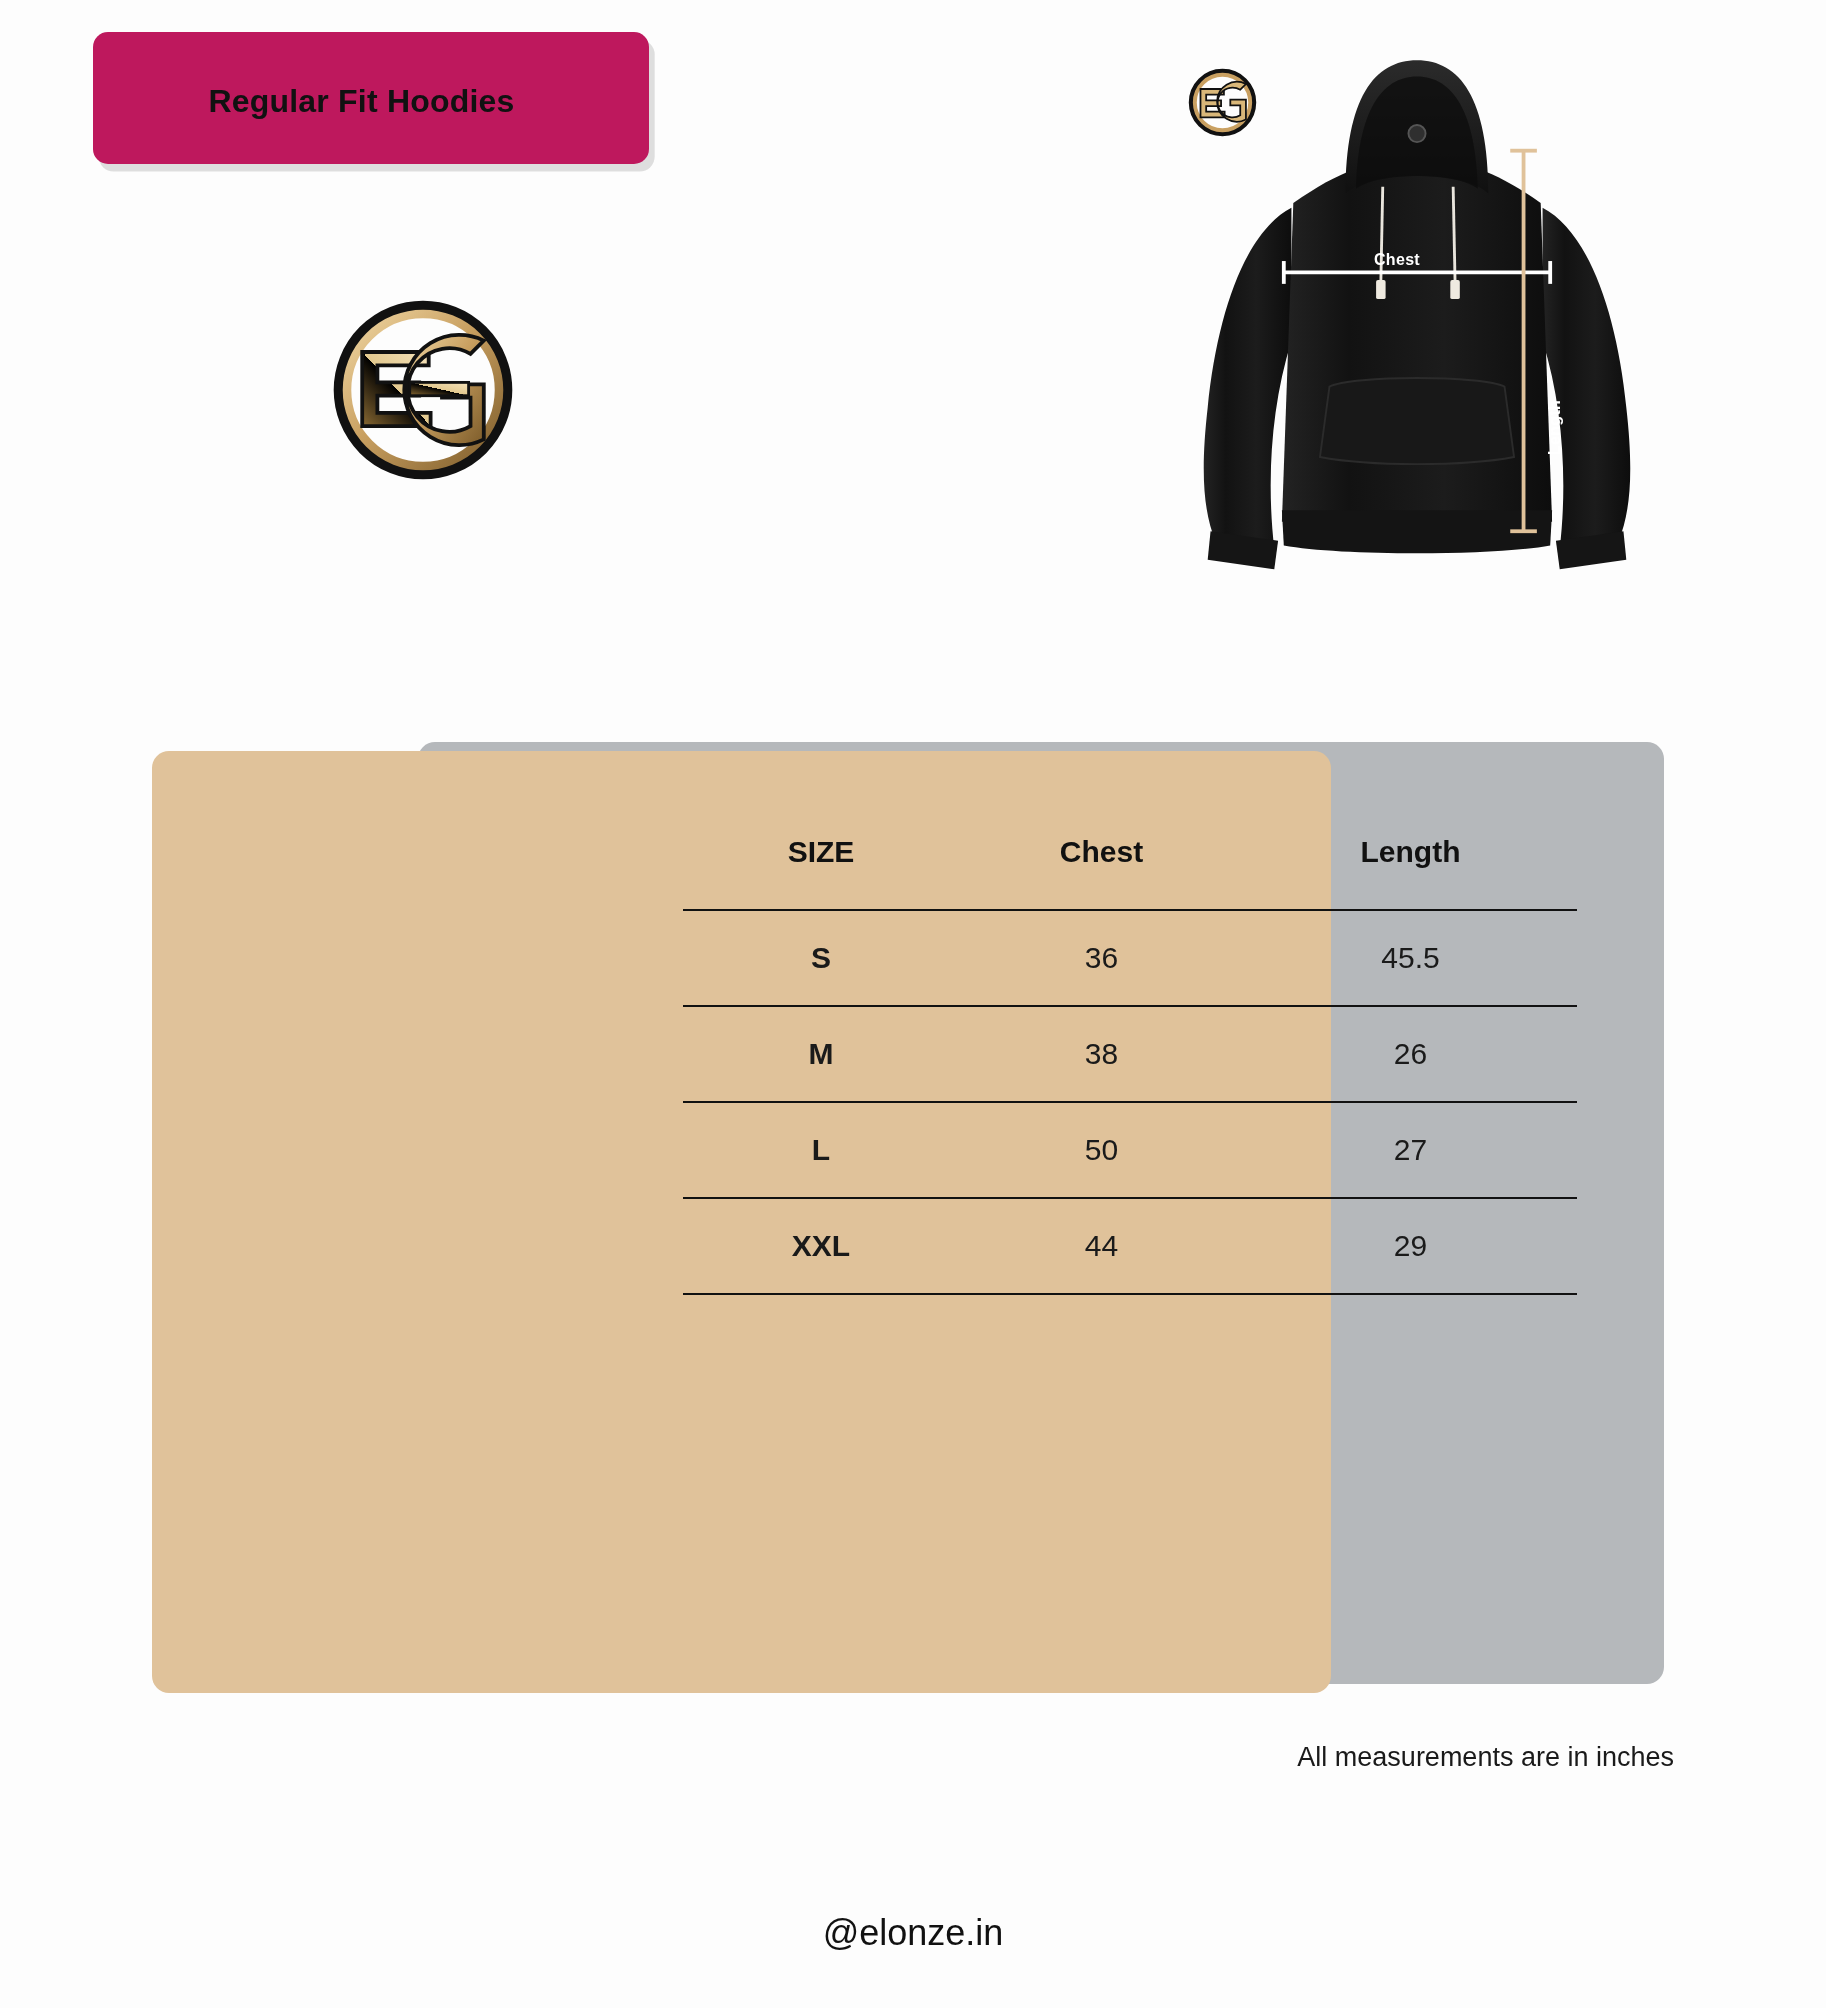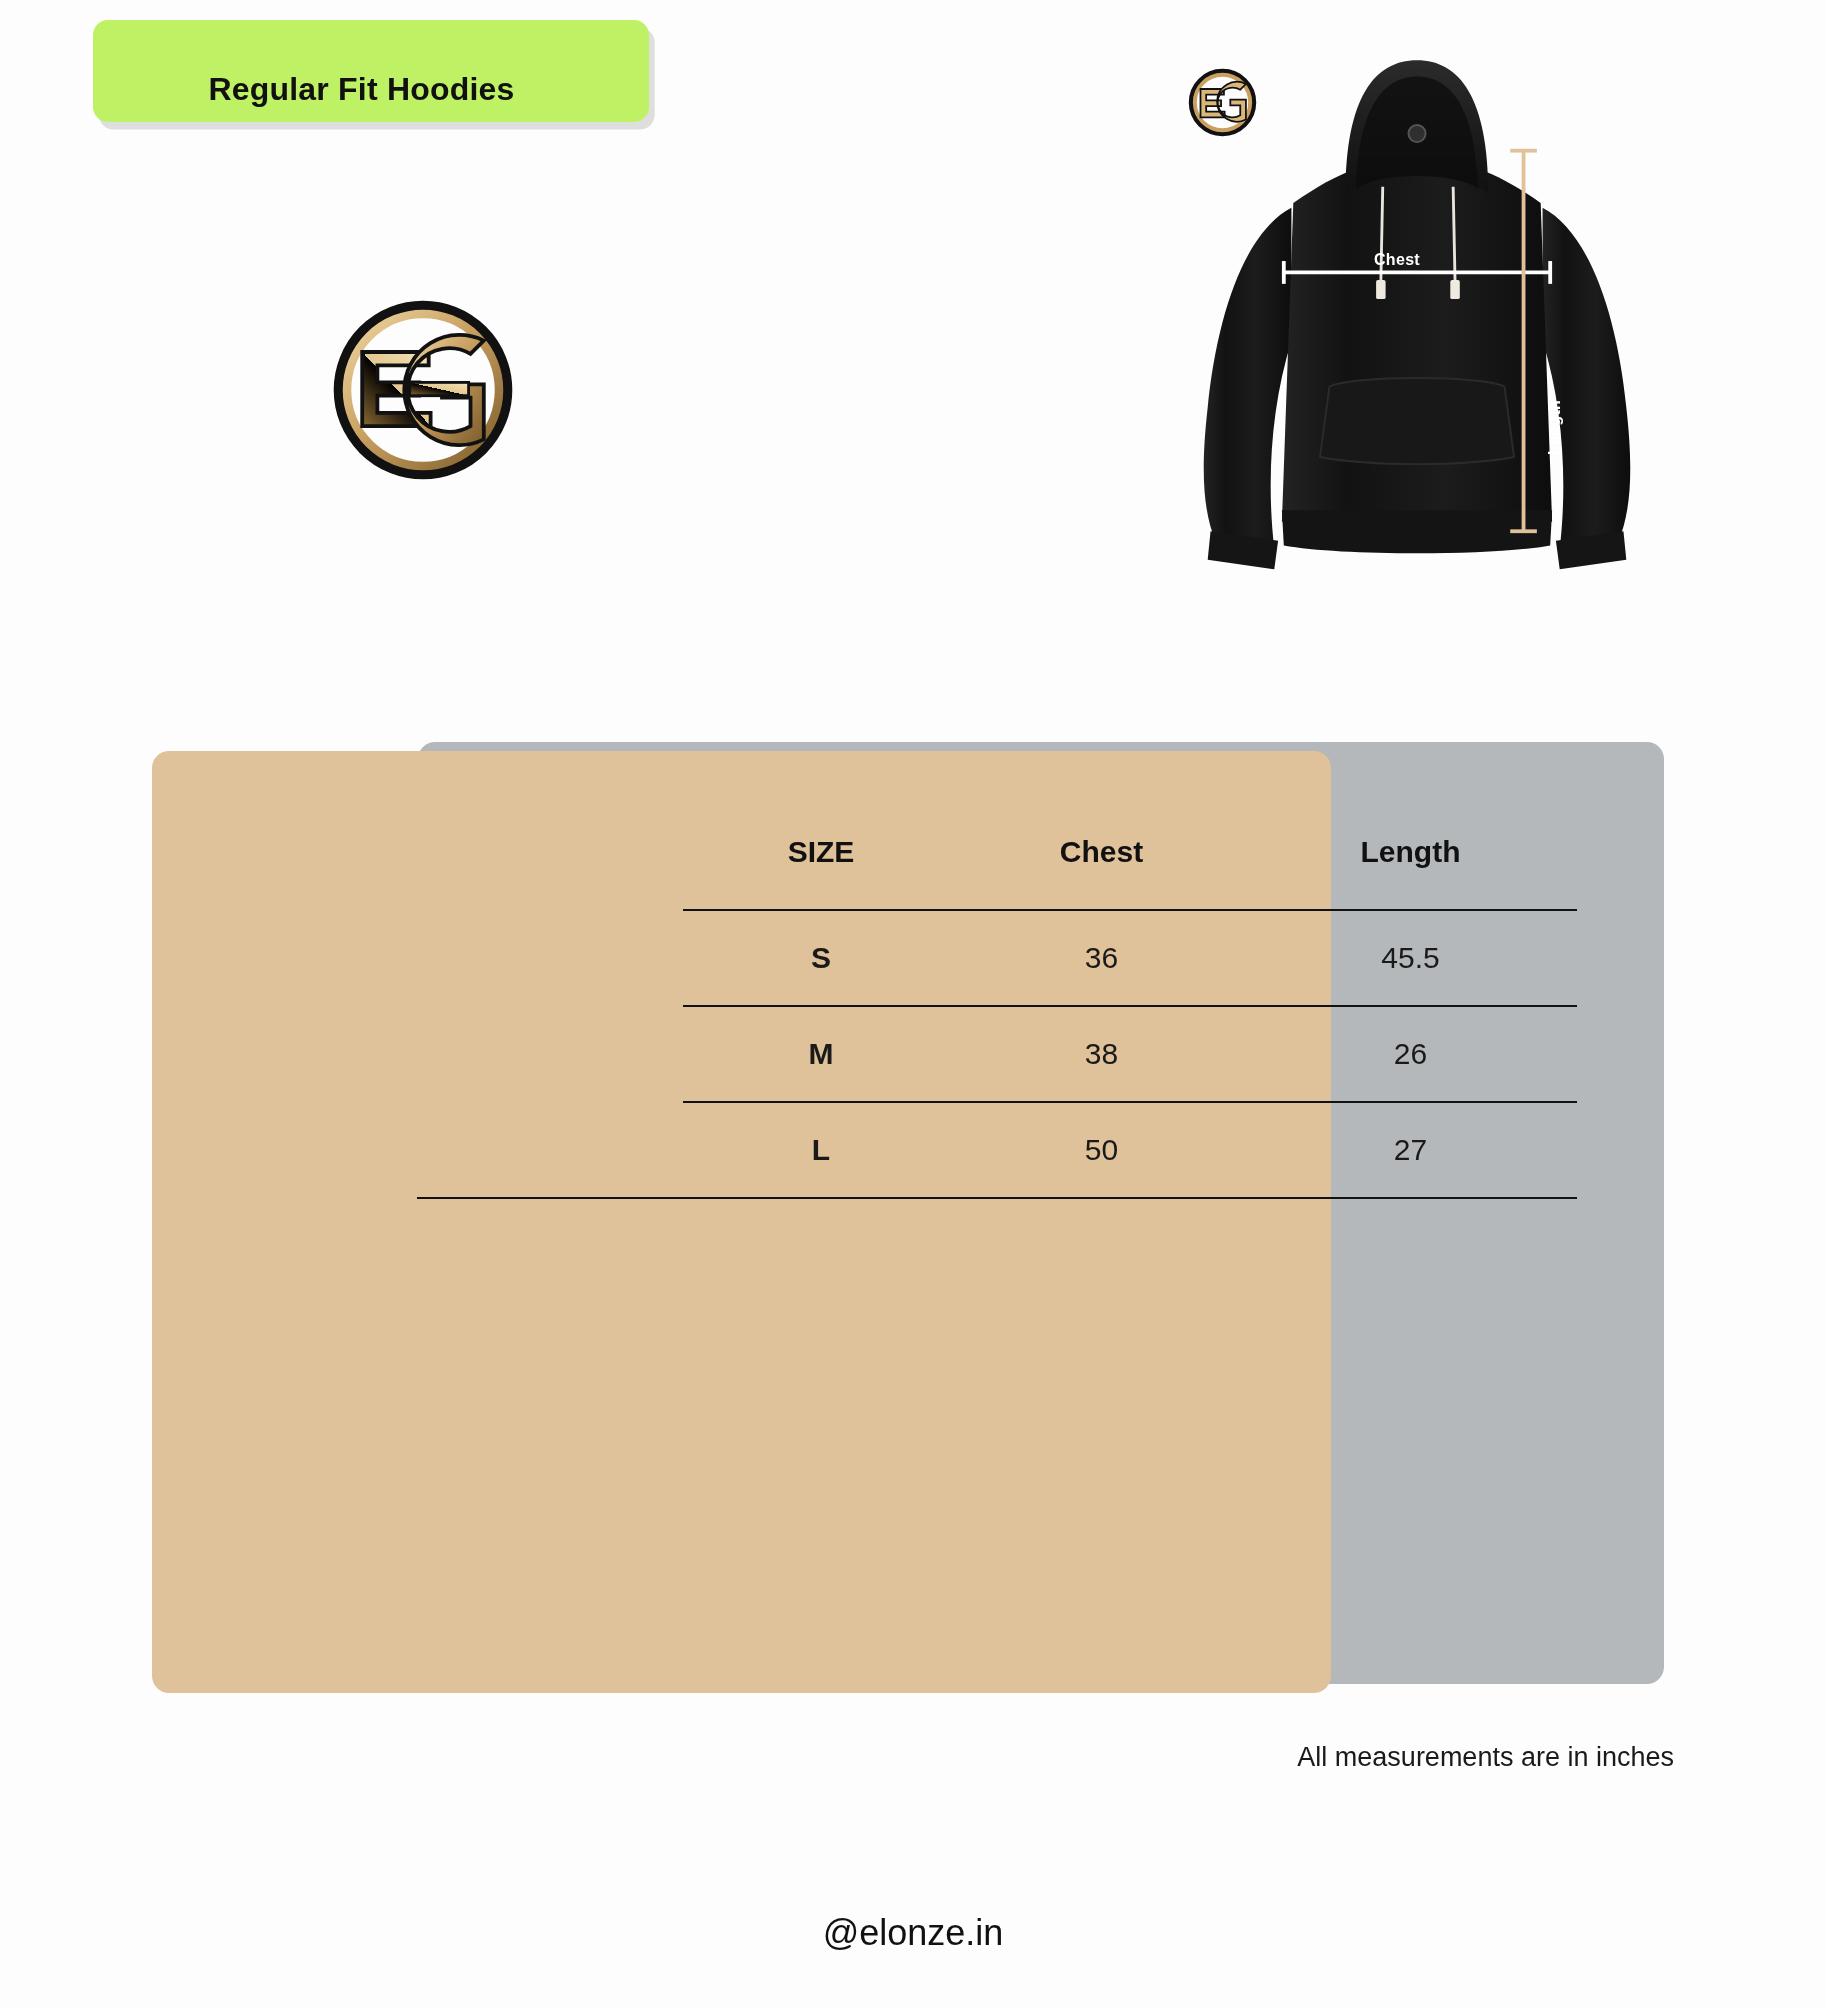--- a/index.html
+++ b/index.html
@@ -20,24 +20,24 @@
     left: 0; top: 0;
     width: 1826px;
     height: 2009px;
     background: #fdfdfd;
   }
 
   
   .title-pill {
     position: absolute;
     left: 93px;
-    top: 20px;
+    top: 32px;
     width: 556px;
-    height: 102px;
-    background: #bef264;
+    height: 132px;
+    background: #be185d;
     border-radius: 15px;
     box-shadow: 5.7px 7.6px 0 rgba(0,0,0,0.12);
   }
   .title-pill-text {
     position: absolute;
     left: 0; top: 0;
     width: 556px;
     height: 138px;
     display: flex;
     align-items: center;
@@ -291,20 +291,26 @@
           <td class="size-cell">M</td>
           <td>38</td>
           <td>26</td>
         </tr>
         <tr>
           <td style="border-top:none"></td>
           <td class="size-cell">L</td>
           <td>50</td>
           <td>27</td>
         </tr>
+        <tr>
+          <td style="border-top:none;border-bottom:none"></td>
+          <td class="size-cell">XXL</td>
+          <td>44</td>
+          <td>29</td>
+        </tr>
       </tbody>
     </table>
   </div>
 
   <div class="measure-note">All measurements are in inches</div>
 
   <div class="handle">@elonze.in</div>
 
 </div>
 

